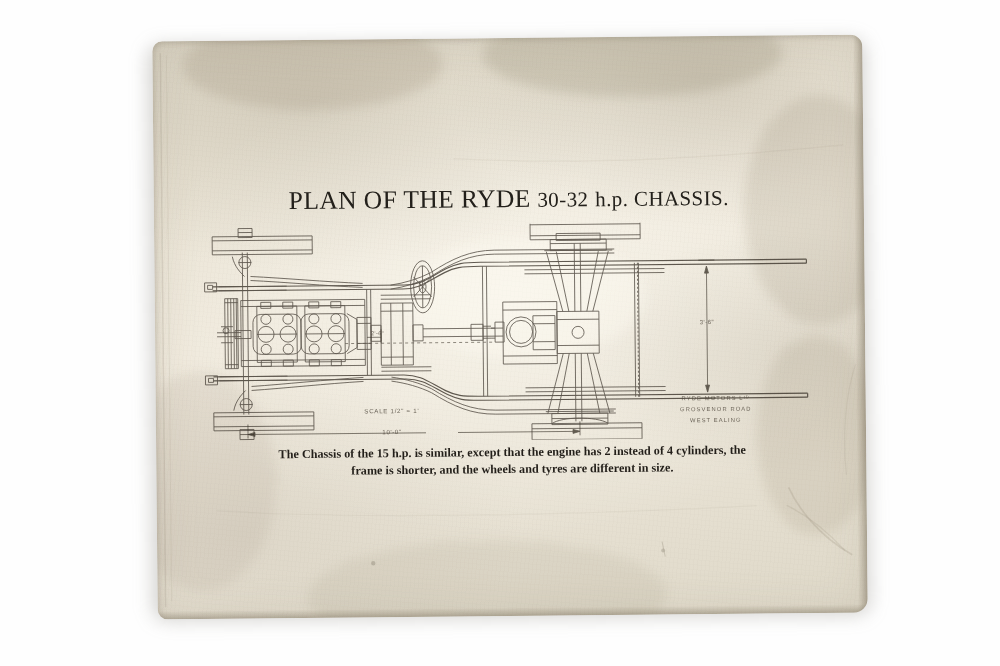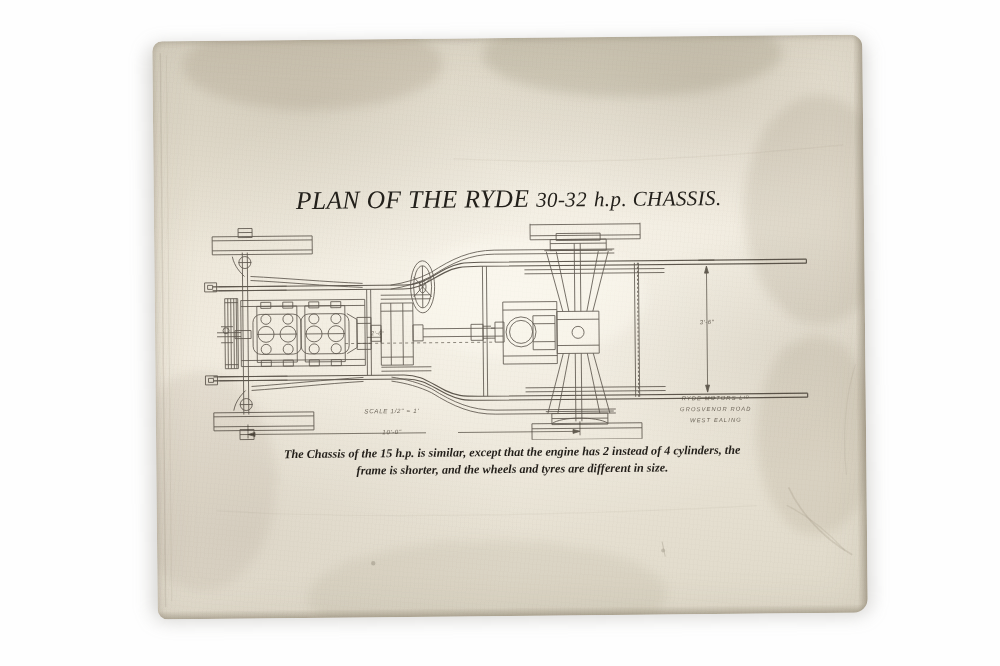--- a/index.html
+++ b/index.html
@@ -1,21 +1,21 @@
 <!DOCTYPE html>
 <html><head>
 <meta charset="utf-8">
 <style>
   html,body{margin:0;padding:0;}
   body{
     width:1000px;height:666px;overflow:hidden;
     background:#ffffff;
     font-family:"Liberation Serif",serif;
   }
-  #stage{position:relative;width:1000px;height:666px;background:#fefefe;font-style:italic;}
+  #stage{position:relative;width:1000px;height:666px;background:#fefefe;}
 
   
   .sheet-shadow{
     position:absolute;
     left:150px;top:42px;width:718px;height:576px;
     background:rgba(120,115,105,.30);
     filter:blur(9px);
     border-radius:14px;
     transform:rotate(-0.5deg);
   }

